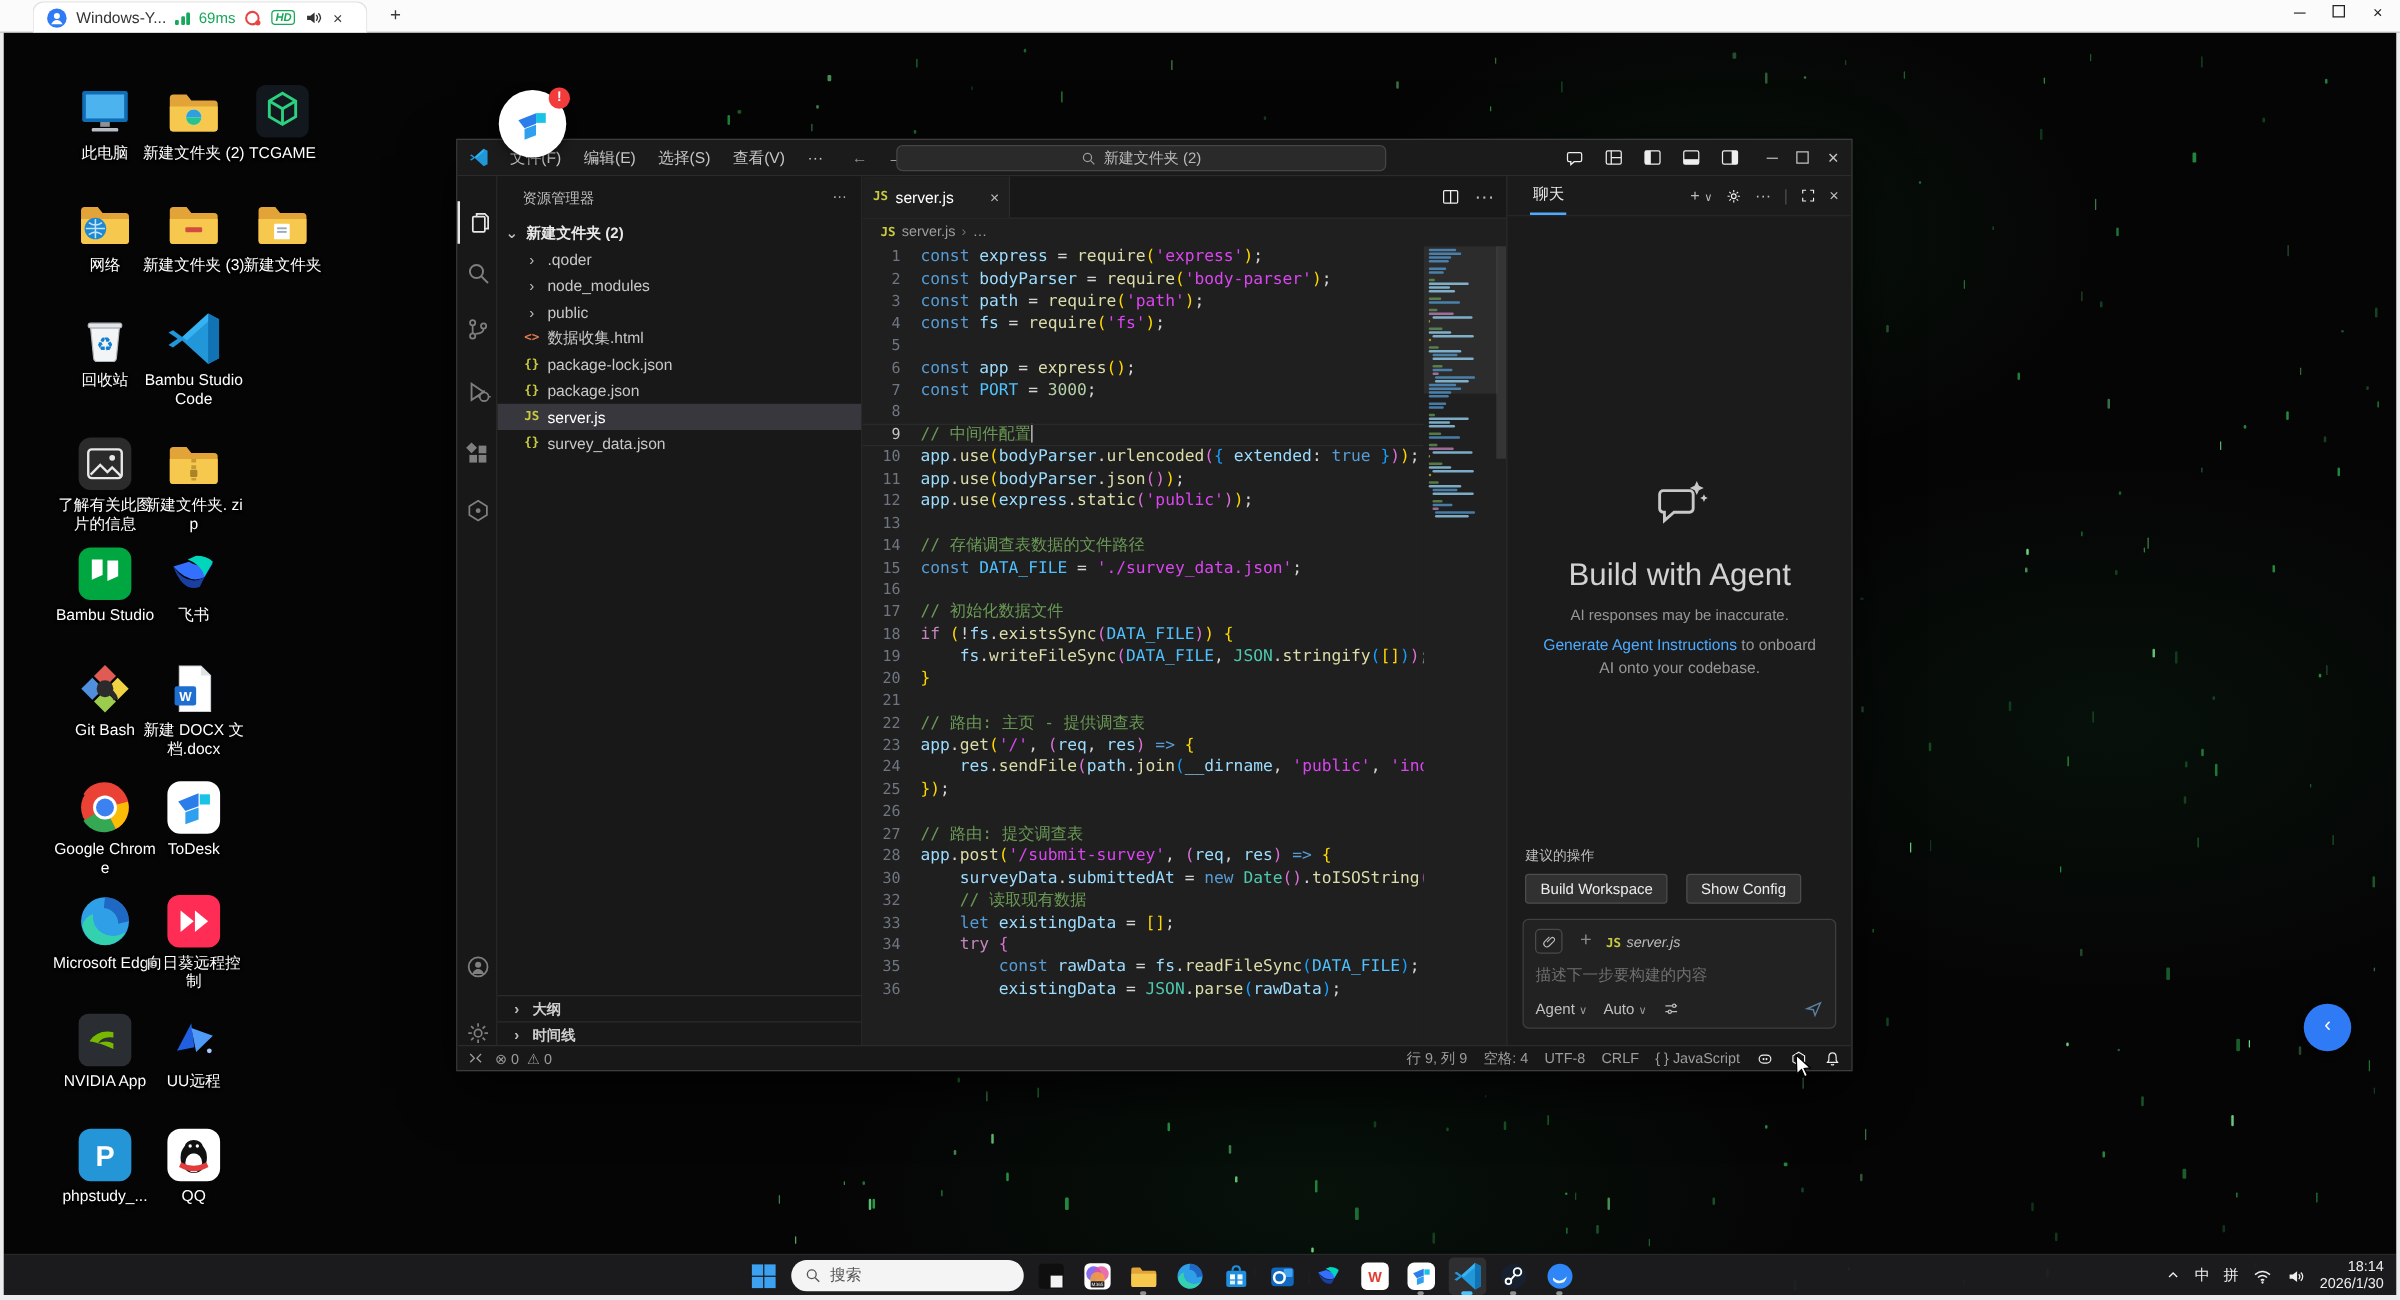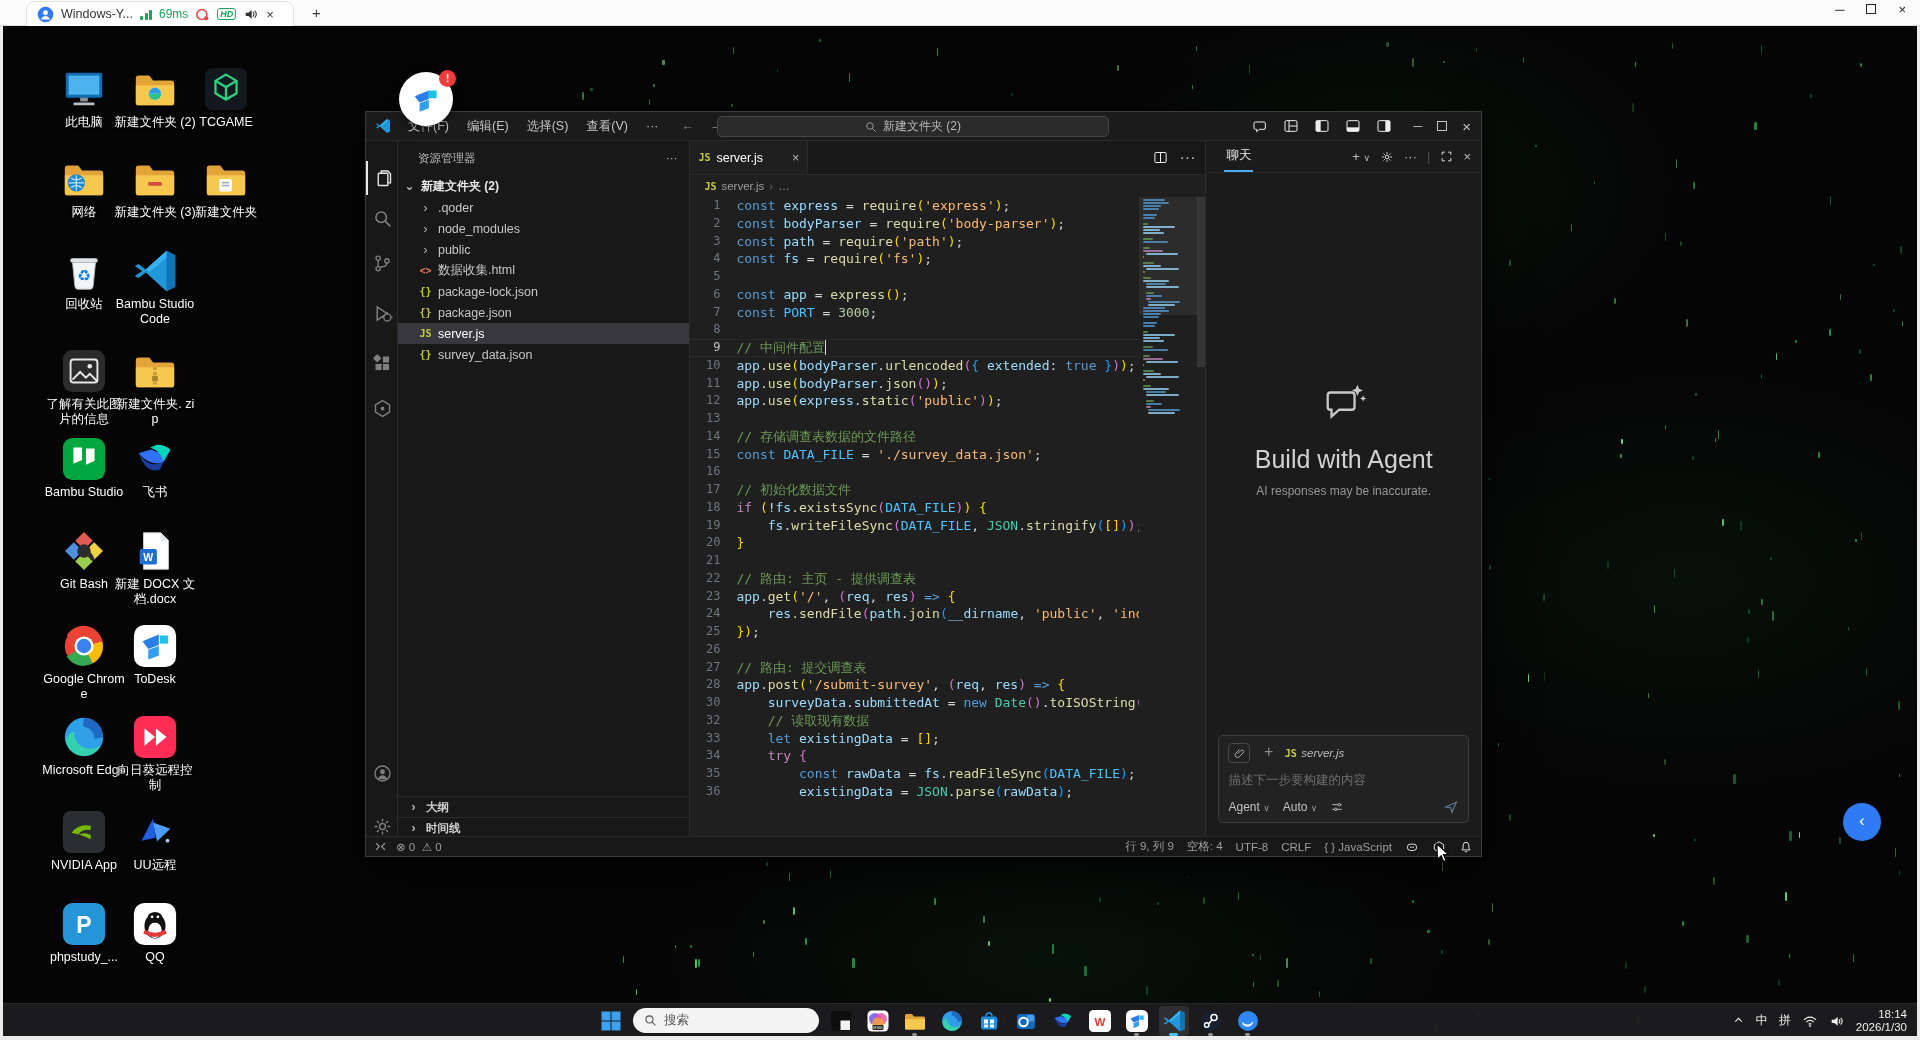--- a/index.html
+++ b/index.html
@@ -58,21 +58,21 @@
   #tab-server{width:118px;background:#1f1f1f;border-right:1px solid #2b2b2b;display:flex;align-items:center;gap:6px;padding:0 8px;font-size:12.5px;color:#fff;}
   .jsbadge{color:#cbcb41;font-weight:bold;font-size:10px;font-family:"DejaVu Sans Mono",monospace;}
   #tab-actions{margin-left:auto;display:flex;align-items:center;gap:12px;padding-right:10px;color:#bdbdbd;}
   #breadcrumb{position:absolute;left:0;top:34px;right:0;height:22px;display:flex;align-items:center;gap:5px;padding-left:14px;font-size:11.5px;color:#9d9d9d;}
   #code{position:absolute;left:0;top:56px;width:449px;height:641px;font-family:"DejaVu Sans Mono",monospace;font-size:13px;overflow:hidden;}
   .crow{height:17.75px;line-height:17.75px;display:flex;white-space:pre;position:relative;}
   .crow .gut{width:46px;flex:none;text-align:right;padding-right:16px;color:#6e7681;font-size:12px;}
   .crow.cur .gut{color:#c6c6c6;}
   .crow.cur::after{content:"";position:absolute;left:0;right:-67px;top:0;bottom:0;border-top:1px solid #2a2a2a;border-bottom:1px solid #2a2a2a;pointer-events:none;}
   .caret{display:inline-block;width:1.5px;height:15px;background:#d8d8d8;vertical-align:-3px;}
-  .k{color:#569cd6}.c{color:#c586c0}.v{color:#9cdcfe}.K{color:#4fc1ff}.f{color:#dcdcaa}.s{color:#fdba74}.n{color:#b5cea8}.m{color:#6a9955}.t{color:#4ec9b0}.p{color:#d4d4d4}.g{color:#ffd700}.i{color:#da70d6}.u{color:#179fff}
+  .k{color:#569cd6}.c{color:#c586c0}.v{color:#9cdcfe}.K{color:#4fc1ff}.f{color:#dcdcaa}.s{color:#d946ef}.n{color:#b5cea8}.m{color:#6a9955}.t{color:#4ec9b0}.p{color:#d4d4d4}.g{color:#ffd700}.i{color:#da70d6}.u{color:#179fff}
   #minimap{position:absolute;left:449px;top:56px;width:59px;height:641px;background:#1f1f1f;}
   #minimap .vp{position:absolute;left:0;right:0;top:0;height:118px;background:rgba(255,255,255,.06);}
   .mmbar{height:2px;margin-bottom:1px;border-radius:1px;opacity:.75;}
   #escroll{position:absolute;right:0;top:56px;width:8px;height:170px;background:rgba(121,121,121,.25);}
   
   #chat{width:276px;background:#1b1b1b;border-left:1px solid #2b2b2b;position:relative;}
   #chat-head{height:32px;display:flex;align-items:center;padding:0 10px 0 18px;border-bottom:1px solid #262626;}
   #chat-tab{font-size:12.5px;color:#e8e8e8;border-bottom:2px solid #4daafc;padding:6px 2px;}
   #chat-head .ics{margin-left:auto;display:flex;align-items:center;gap:10px;color:#bdbdbd;font-size:13px;}
   #chat-empty{position:absolute;left:0;right:0;top:240px;text-align:center;padding:0 22px;}
@@ -868,20 +868,26 @@
           </span>
         </div>
         <div id="chat-empty">
           <svg viewBox="0 0 48 48" style="width:46px;height:46px;">
               <path d="M10 12 h22 a3 3 0 0 1 3 3 v12 a3 3 0 0 1-3 3 h-13 l-8 7 v-7 h-1 a3 3 0 0 1-3-3 V15 a3 3 0 0 1 3-3z" fill="none" stroke="#c8c8c8" stroke-width="2.4"></path>
               <path d="M38 4 l1.8 4 4 1.8-4 1.8-1.8 4-1.8-4-4-1.8 4-1.8z" fill="#c8c8c8"></path>
               <path d="M44 15 l1 2.2 2.2 1-2.2 1-1 2.2-1-2.2-2.2-1 2.2-1z" fill="#c8c8c8"></path>
             </svg>
           <h1>Build with Agent</h1>
           <div class="dis">AI responses may be inaccurate.</div>
+          <p><span class="lnk">Generate Agent Instructions</span><span class="aft"> to onboard AI onto your codebase.</span></p>
+        </div>
+        <div id="suggest">
+          <div class="slab">建议的操作</div>
+          <span class="sbtn">Build Workspace</span>
+          <span class="sbtn">Show Config</span>
         </div>
         <div id="chat-input">
           <span class="clip-btn">
             <svg style="width:13px;height:13px;" viewBox="0 0 24 24">
                 <path d="M8.5 12.5 l6-6 a3 3 0 0 1 4.3 4.3 l-7.3 7.3 a4.6 4.6 0 0 1-6.5-6.5 l7-7" fill="none" stroke="#bdbdbd" stroke-width="1.6"></path>
               </svg>
           </span>
           <span class="chip-plus">+</span>
           <span class="jsbadge">JS</span>
           <span class="chip-file">server.js</span>

